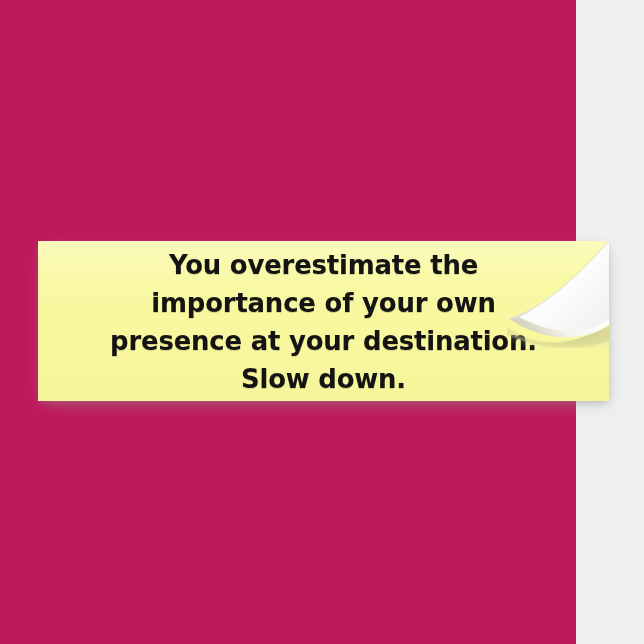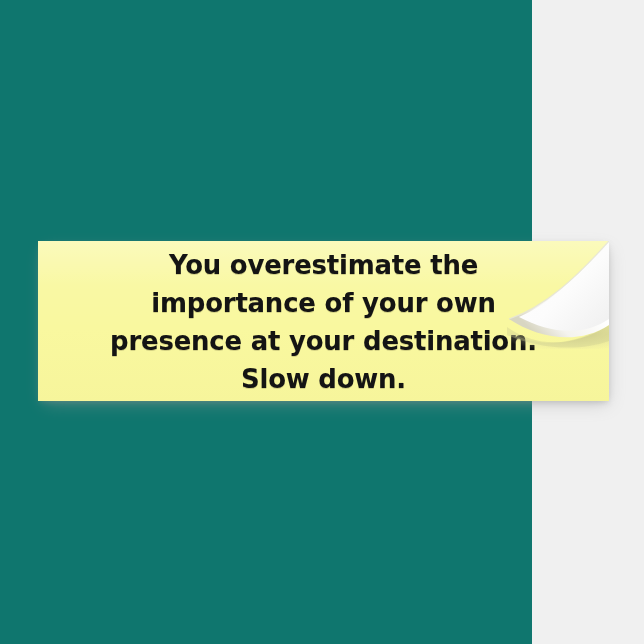--- a/index.html
+++ b/index.html
@@ -11,21 +11,22 @@
     height: 644px;
     background: #f0f0f0;
     font-family: "Liberation Sans", sans-serif;
     overflow: hidden;
   }
 
   #stage {
     position: relative;
     width: 532px;
     height: 644px;
-    background: #0f766e;
+    background: #be185d;
+    padding-left: 44px;
   }
 
   
   .sticker-wrap {
     position: absolute;
     left: 38px;
     top: 241px;
     width: 571px;
     height: 160px;
   }

